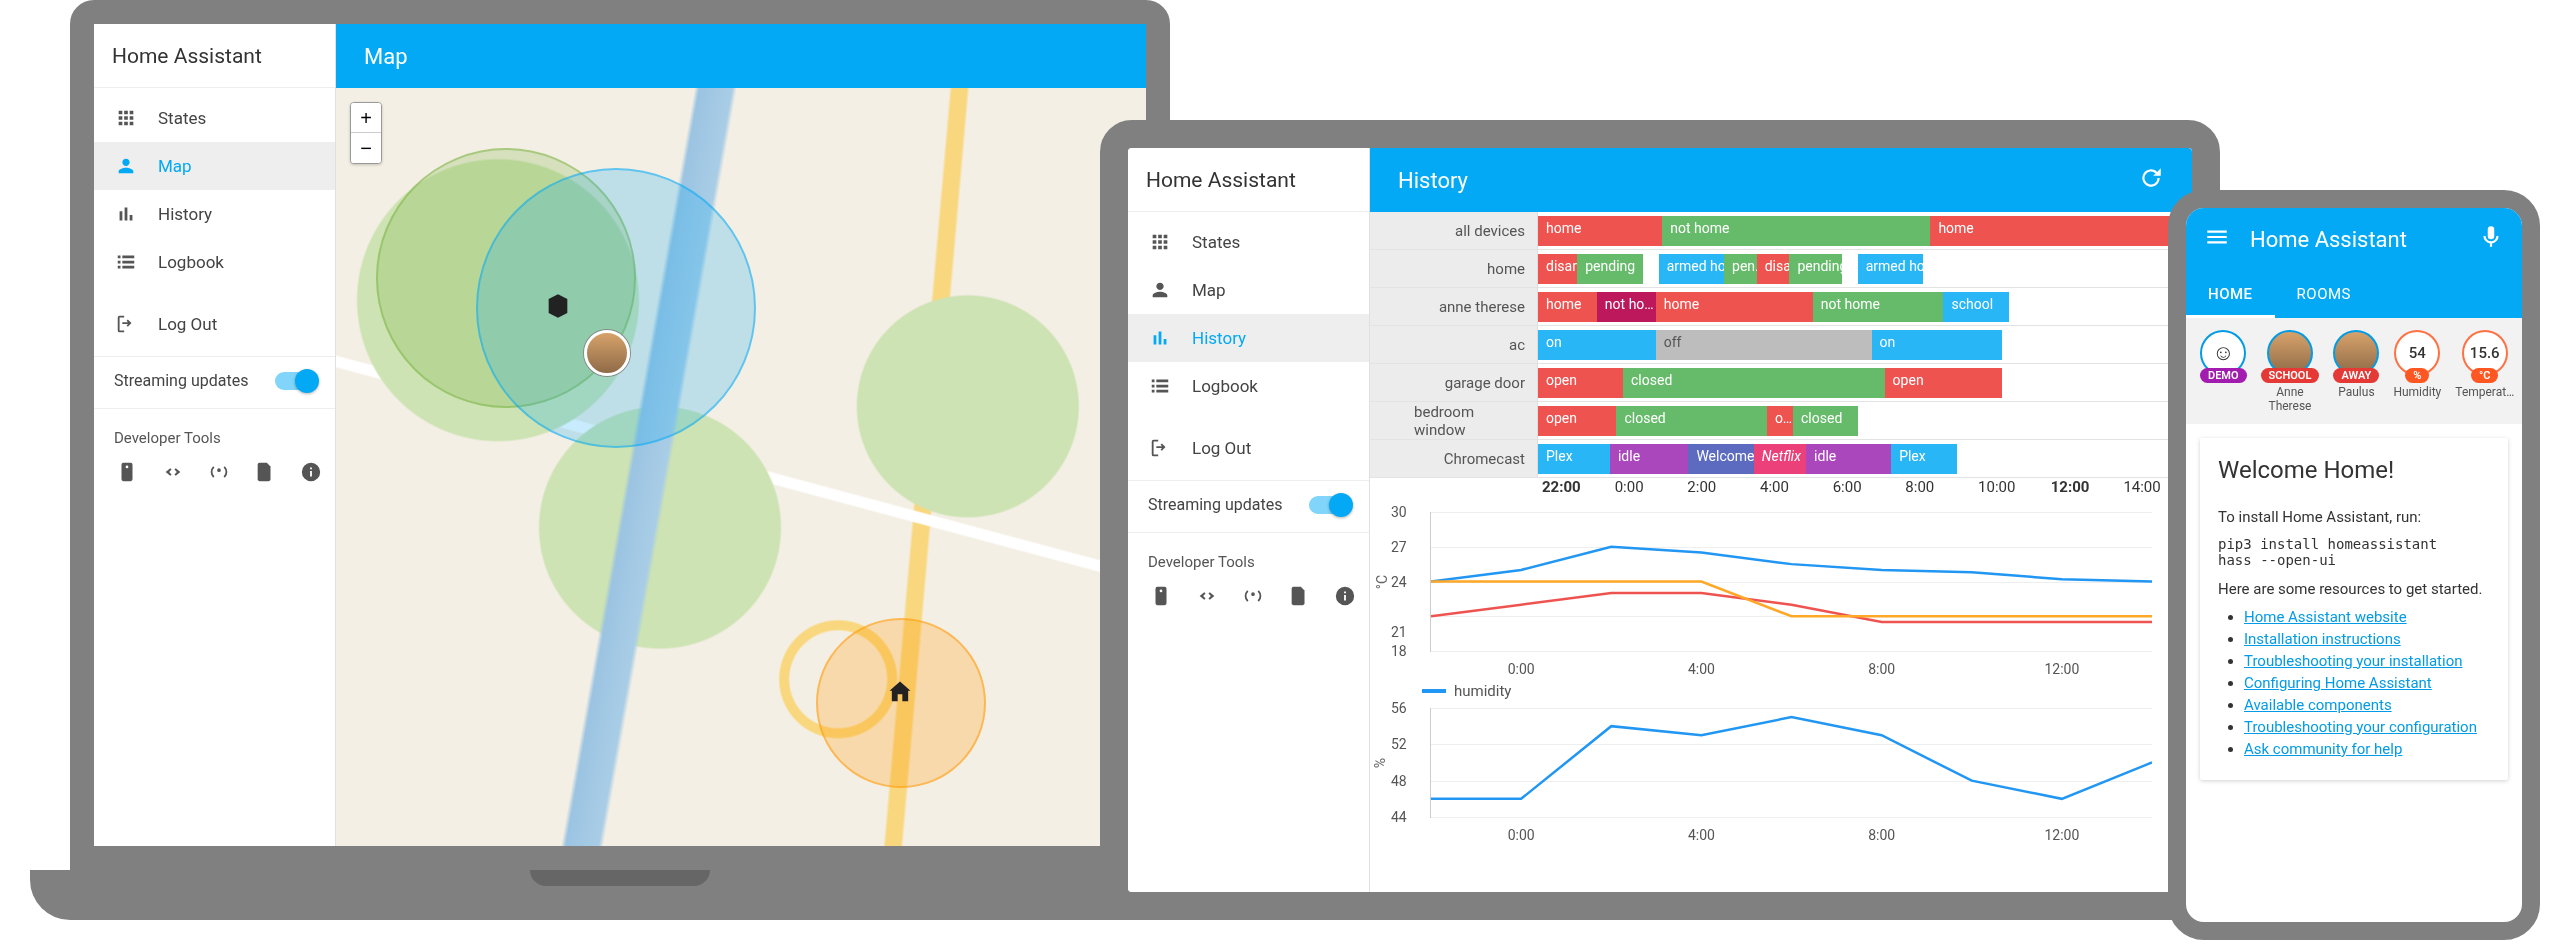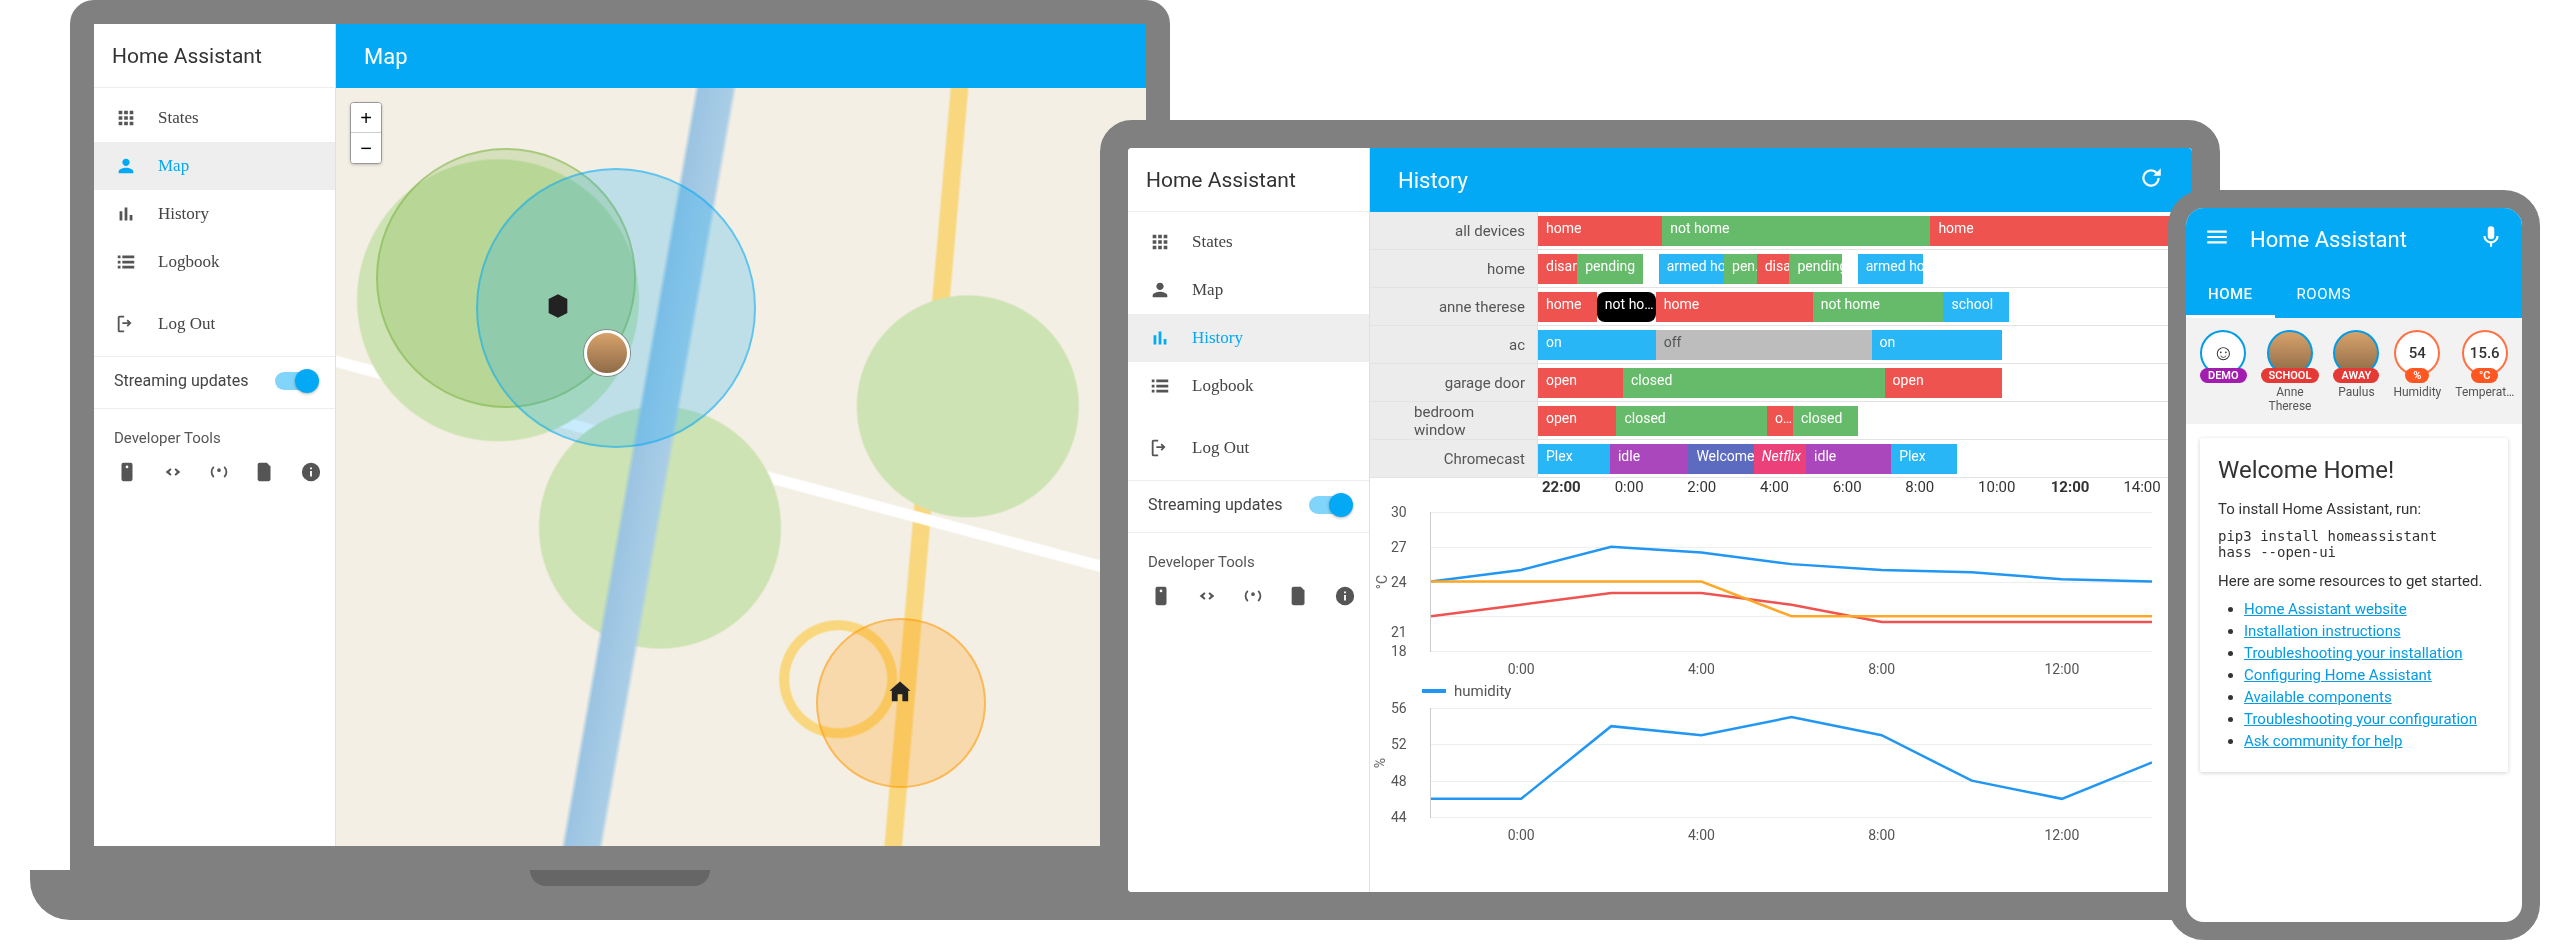--- a/index.html
+++ b/index.html
@@ -75,21 +75,21 @@
 }
 .sidebar-header {
   display: flex; align-items: center;
   height: 64px;
   padding: 0 18px;
   font-size: 21px;
   color: #333;
   border-bottom: 1px solid #eee;
   justify-content: space-between;
 }
-.sidebar-nav { padding-top: 6px; font-family: Liberation Serif, serif; }
+.sidebar-nav { padding-top: 6px; }
 .sidebar-item {
   display: flex; align-items: center; gap: 20px;
   height: 48px; padding: 0 20px;
   font-size: 17px; color: #444;
   cursor: pointer;
 }
 .sidebar-item.active { background: #eeeeee; color: #03a9f4; }
 .sidebar-item.active .nav-icon { color: #03a9f4; }
 .sidebar-item.spacer { margin-top: 14px; }
 .nav-icon { width: 24px; height: 24px; color: #555; display:flex; align-items:center; justify-content:center;}
@@ -228,21 +228,21 @@
 }
 .pill-yellow{background:#a21caf;}
 .pill-red{background:#e53935;}
 .pill-orange{background:#ff5722;}
 
 .card{
   margin:14px; padding:18px; background:#fff;
   box-shadow:0 1px 4px rgba(0,0,0,.18); border-radius:2px;
   font-size:15px; color:#333;
 }
-.card h2{font-size:24px; font-weight:400; margin-bottom:16px;}
+.card h2{font-size:24px; font-weight:400; margin-bottom:24px;}
 .card p{margin-bottom:10px;}
 .card pre{
   font-family:ui-monospace,Menlo,Consolas,monospace;
   font-size:14px; background:#fff; color:#333;
   margin-bottom:12px; white-space:pre-wrap;
 }
 .card ul{padding-left:26px;}
 .card li{margin:4px 0;}
 .card a{color:#039be5;text-decoration:underline;}
 
@@ -485,21 +485,21 @@
                 <div class="seg" style="width: 5%; background: rgb(239, 83, 80);">disa…</div>
                 <div class="seg" style="width: 8%; background: rgb(102, 187, 106);">pending</div>
                 <div class="seg" style="width: 1%; background: transparent;"></div>
                 <div class="seg" style="width: 10%; background: rgb(41, 182, 246);">armed home</div>
               </div>
             </div>
             <div class="hist-row">
               <div class="hist-label">anne therese</div>
               <div class="hist-bars">
                 <div class="seg" style="width: 9%; background: rgb(239, 83, 80);">home</div>
-                <div class="seg" style="width: 9%; background: #000000; border-radius: 8px;">not ho…</div>
+                <div class="seg" style="width: 9%; background: #be185d;">not ho…</div>
                 <div class="seg" style="width: 24%; background: rgb(239, 83, 80);">home</div>
                 <div class="seg" style="width: 20%; background: rgb(102, 187, 106);">not home</div>
                 <div class="seg" style="width: 10%; background: rgb(41, 182, 246);">school</div>
               </div>
             </div>
             <div class="hist-row">
               <div class="hist-label">ac</div>
               <div class="hist-bars">
                 <div class="seg" style="width: 18%; background: rgb(41, 182, 246);">on</div>
                 <div class="seg" style="width: 33%; background: rgb(189, 189, 189); color: rgb(85, 85, 85);">off</div>

